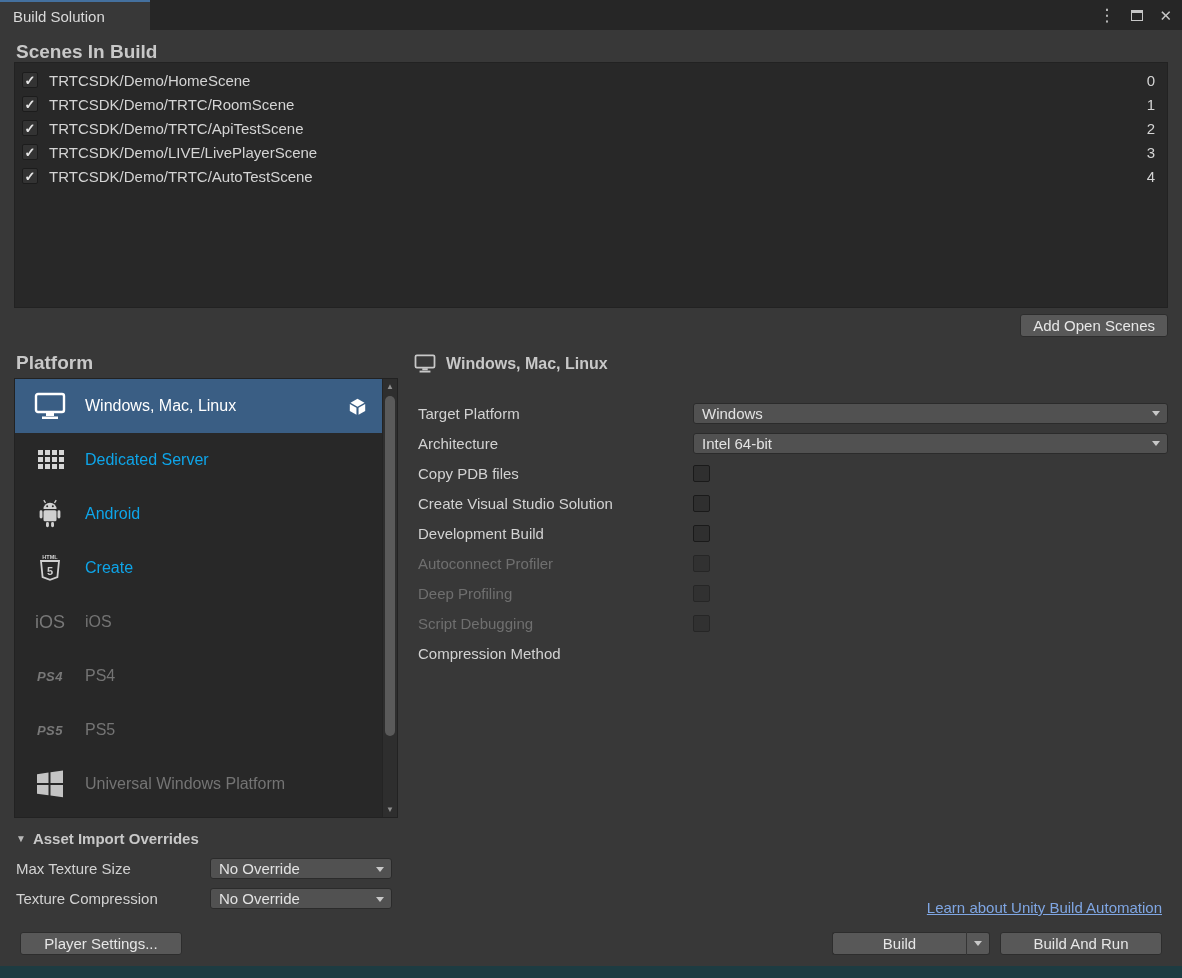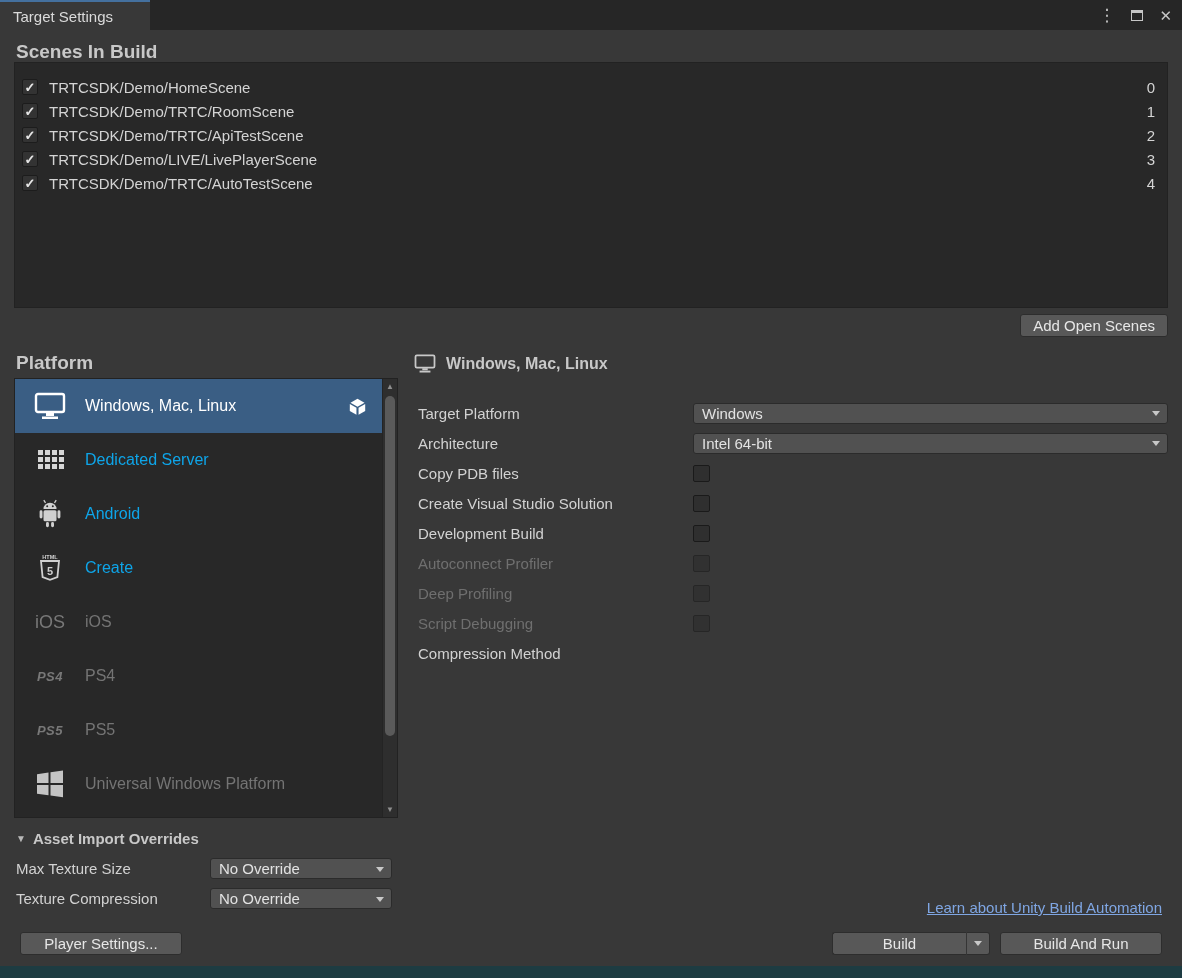--- a/index.html
+++ b/index.html
@@ -28,21 +28,21 @@
   .tb-close { font-size:15px; line-height:1; cursor:default; }
 
   
   .section-title { font-weight:bold; color:#C8C8C8; font-size:19px; }
   .scenes-title { position:absolute; left:16px; top:41px; }
   .platform-title { position:absolute; left:16px; top:352px; }
 
   
   .scenes-box {
     position:absolute; left:14px; top:62px; width:1154px; height:246px;
-    background:#282828; border:1px solid #222222; padding-top:12px;
+    background:#282828; border:1px solid #222222; padding-top:5px;
   }
   .scene-row { display:flex; align-items:center; height:24px; padding:0 7px; }
   .scene-name { margin-left:11px; color:#D4D4D4; }
   .scene-index { margin-left:auto; margin-right:5px; color:#D4D4D4; }
 
   
   .checkbox {
     width:16px; height:16px; flex:none;
     background:#333333; border:1px solid #1C1C1C; border-radius:2px;
     display:inline-flex; align-items:center; justify-content:center;
@@ -117,21 +117,21 @@
 
   
   .learn-link { position:absolute; right:20px; top:899px; color:var(--color-link, #7FA6E3); text-decoration:underline; font-size:15px; cursor:default; }
   .bottom-strip { position:absolute; left:0; right:0; bottom:0; height:12px; background:#1D3C42; }
 </style>
 </head>
 <body>
 
 <div class="titlebar">
   <div class="tab">
-    <span class="tab-label">Target Settings</span>
+    <span class="tab-label">Build Solution</span>
   </div>
   <div class="tb-icons">
     <div class="tb-kebab">⋮</div>
     <div class="tb-max"></div>
     <div class="tb-close">✕</div>
   </div>
 </div>
 
 <div class="section-title scenes-title">Scenes In Build</div>
 

